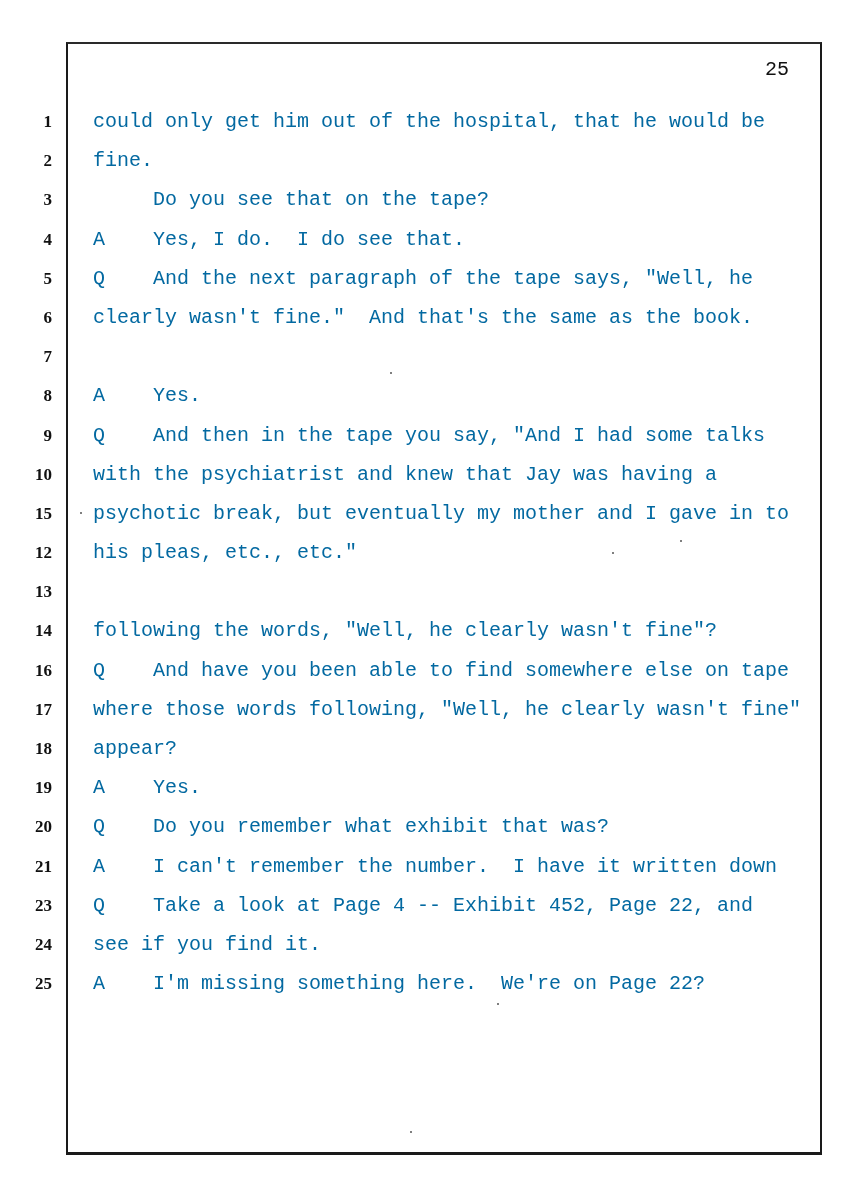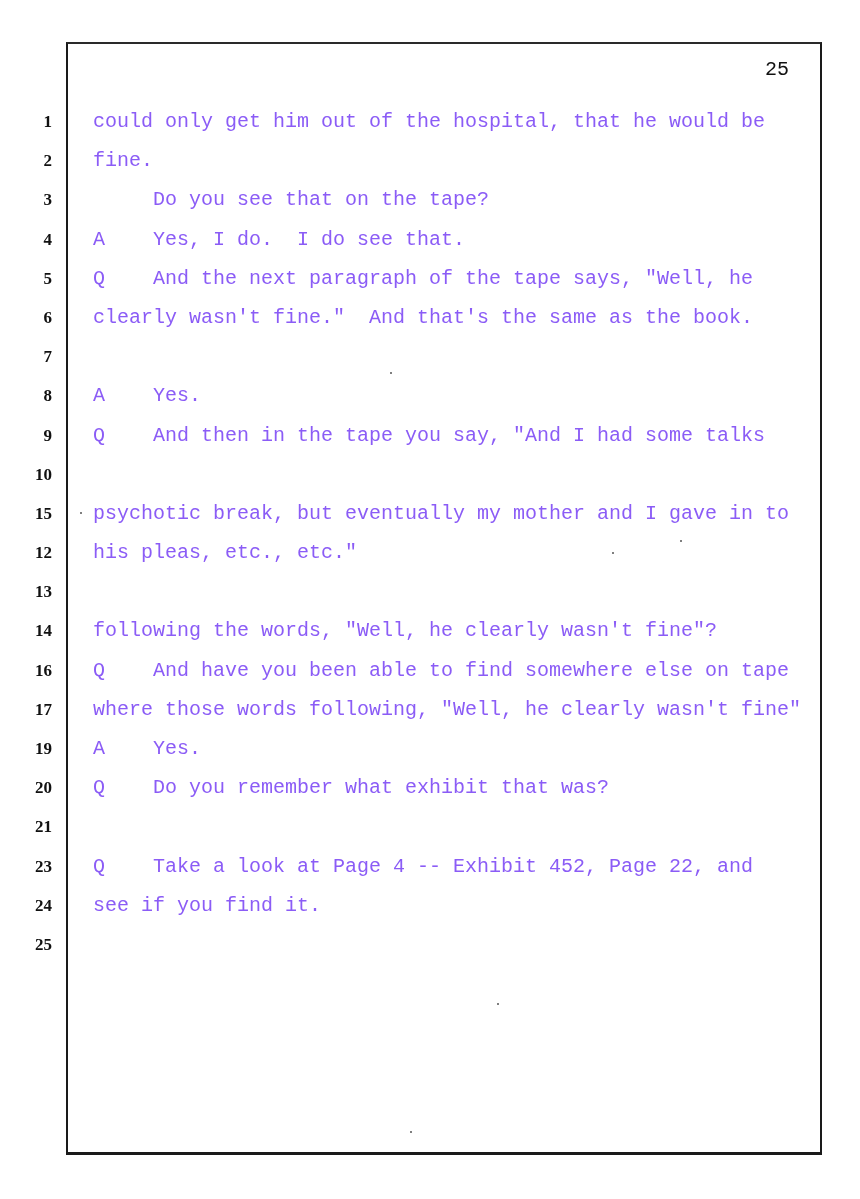--- a/index.html
+++ b/index.html
@@ -56,21 +56,21 @@
       font-size: 17px;
       line-height: 32px;
       color: #111;
     }
     .line-text {
       position: absolute;
       left: 93px;
       font-size: 20px;
       line-height: 32px;
       white-space: pre;
-      color: #8b5cf6;
+      color: #0369a1;
     }
     .speck {
       position: absolute;
       width: 2px;
       height: 2px;
       background: #555;
       border-radius: 1px;
     }
   </style>
 </head>
@@ -111,20 +111,21 @@
   <div class="line">
     <span class="line-number">8</span>
     <span class="line-text">A    Yes.</span>
   </div>
   <div class="line">
     <span class="line-number">9</span>
     <span class="line-text">Q    And then in the tape you say, "And I had some talks</span>
   </div>
   <div class="line">
     <span class="line-number">10</span>
+    <span class="line-text">with the psychiatrist and knew that Jay was having a</span>
   </div>
   <div class="line">
     <span class="line-number">15</span>
     <span class="line-text">psychotic break, but eventually my mother and I gave in to</span>
   </div>
   <div class="line">
     <span class="line-number">12</span>
     <span class="line-text">his pleas, etc., etc."</span>
   </div>
   <div class="line">
@@ -136,40 +137,46 @@
   </div>
   <div class="line">
     <span class="line-number">16</span>
     <span class="line-text">Q    And have you been able to find somewhere else on tape</span>
   </div>
   <div class="line">
     <span class="line-number">17</span>
     <span class="line-text">where those words following, "Well, he clearly wasn't fine"</span>
   </div>
   <div class="line">
+    <span class="line-number">18</span>
+    <span class="line-text">appear?</span>
+  </div>
+  <div class="line">
     <span class="line-number">19</span>
     <span class="line-text">A    Yes.</span>
   </div>
   <div class="line">
     <span class="line-number">20</span>
     <span class="line-text">Q    Do you remember what exhibit that was?</span>
   </div>
   <div class="line">
     <span class="line-number">21</span>
+    <span class="line-text">A    I can't remember the number.  I have it written down</span>
   </div>
   <div class="line">
     <span class="line-number">23</span>
     <span class="line-text">Q    Take a look at Page 4 -- Exhibit 452, Page 22, and</span>
   </div>
   <div class="line">
     <span class="line-number">24</span>
     <span class="line-text">see if you find it.</span>
   </div>
   <div class="line">
     <span class="line-number">25</span>
+    <span class="line-text">A    I'm missing something here.  We're on Page 22?</span>
   </div>
 </div>
 
 <div class="speck" style="left:390px;top:372px;"></div>
 <div class="speck" style="left:612px;top:552px;"></div>
 <div class="speck" style="left:680px;top:540px;"></div>
 <div class="speck" style="left:80px;top:512px;"></div>
 <div class="speck" style="left:497px;top:1003px;"></div>
 <div class="speck" style="left:410px;top:1131px;"></div>
 

